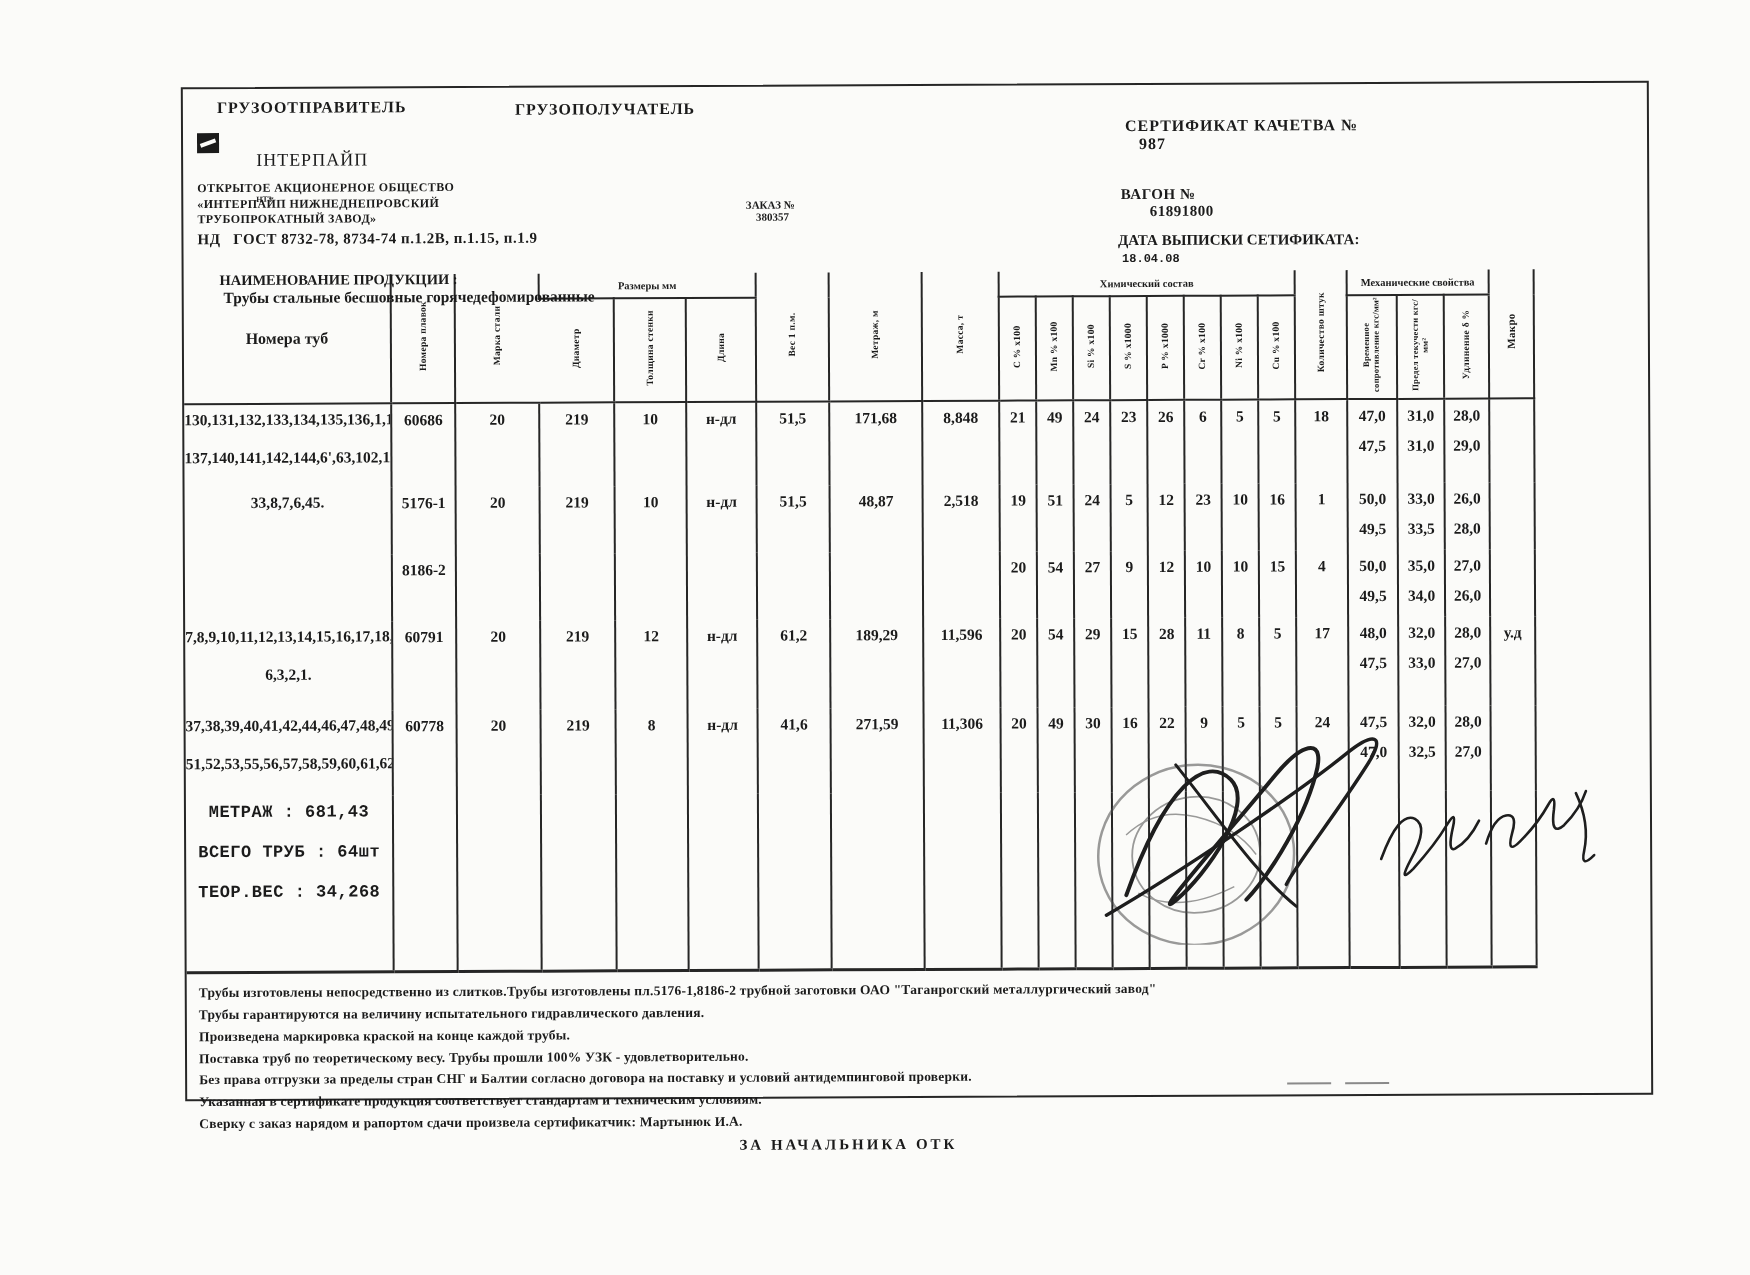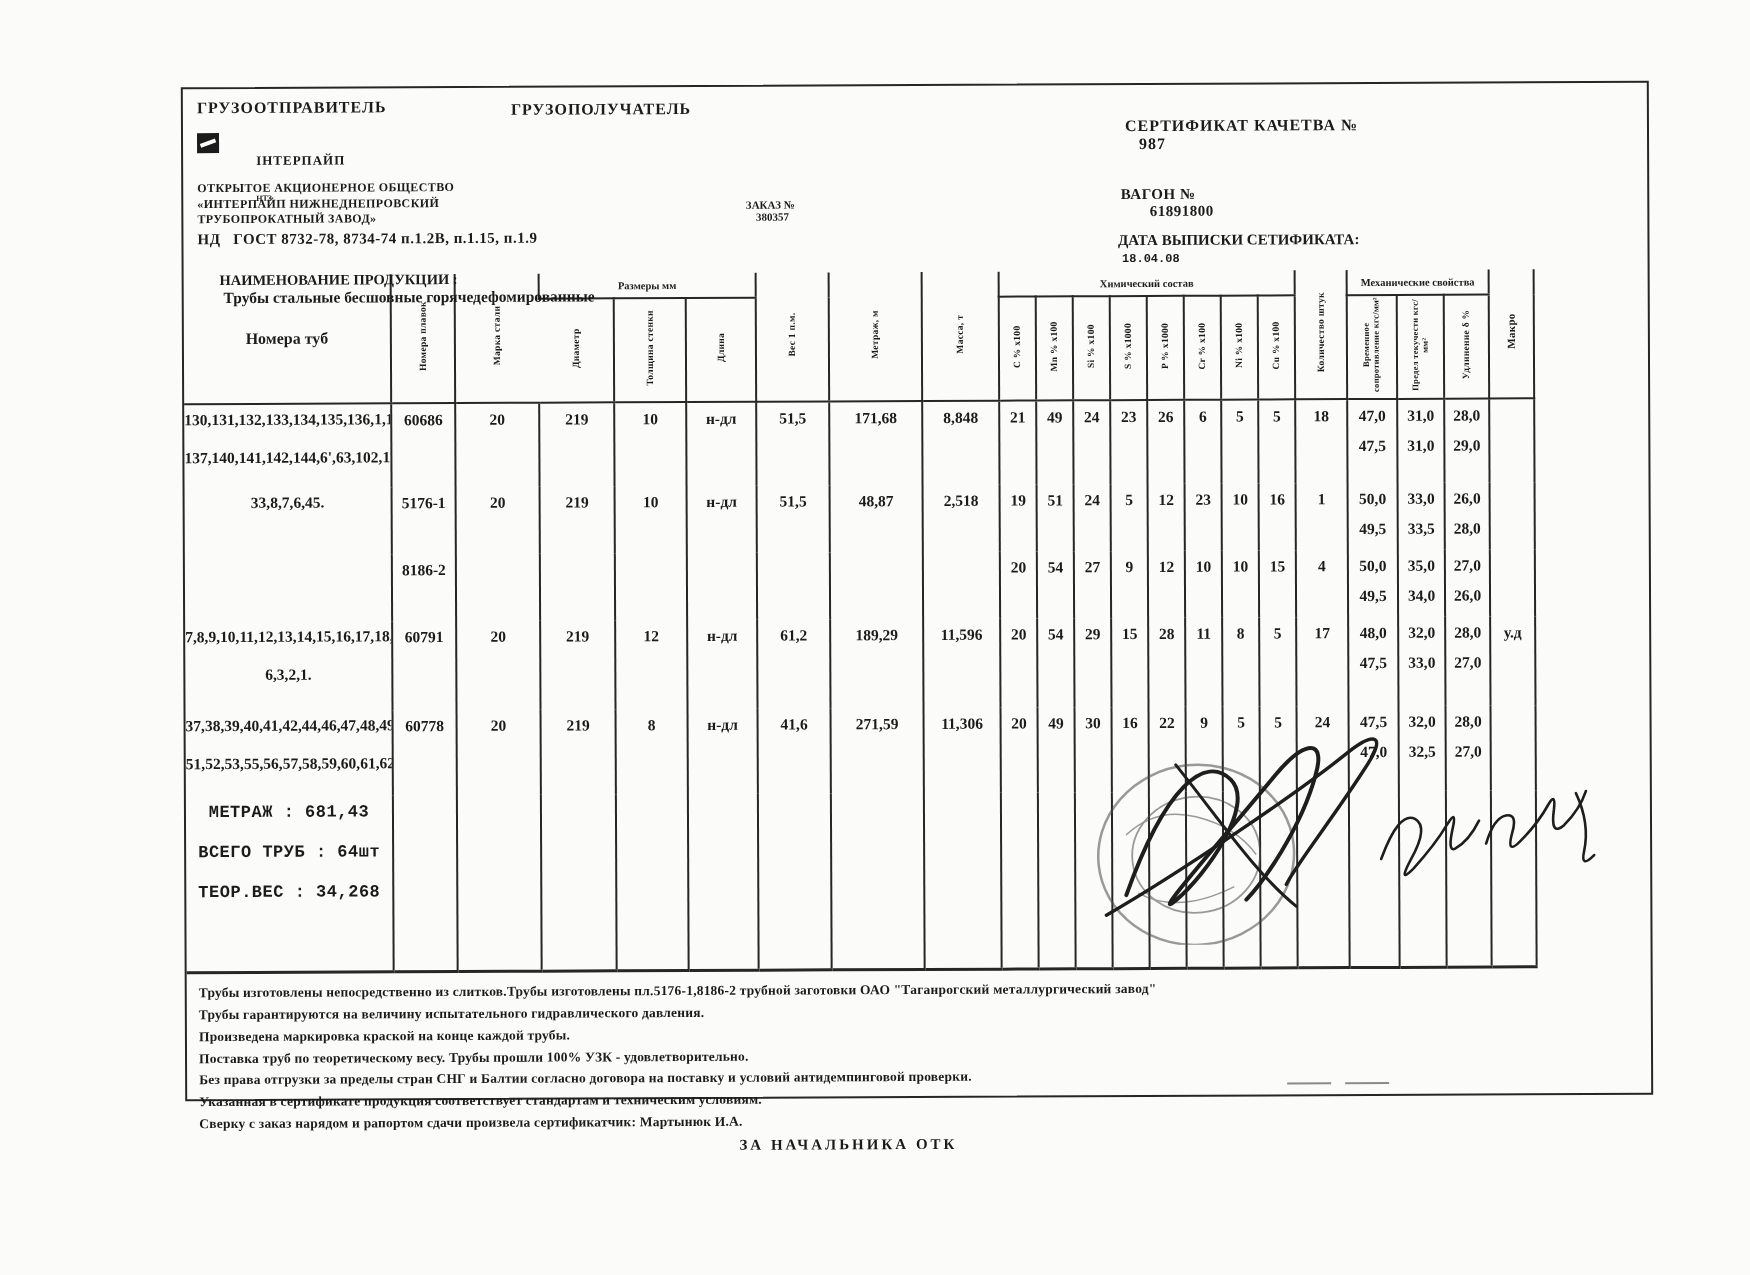--- a/index.html
+++ b/index.html
@@ -11,28 +11,28 @@
   }
   .page{
     position:absolute;left:183px;top:84px;width:1464px;height:1010px;
     border:2px solid #262626;
     transform:rotate(-0.25deg);
     background:#fbfbf9;
   }
   
   .hdr{position:relative;height:186px;}
   .hdr .abs{position:absolute;white-space:pre;}
-  .lbl-big{font-size:16px;font-weight:bold;letter-spacing:1px;}
+  .lbl-big{font-size:16px;font-weight:bold;letter-spacing:1px;margin-left:20px;}
   .shipper{left:14px;top:10px;}
-  .consignee{left:328px;top:13px;text-align:right;}
+  .consignee{left:312px;top:13px;text-align:right;}
   .certline{left:912px;top:14px;font-size:16px;font-weight:bold;letter-spacing:1px;}
   .logo{left:14px;top:44px;display:flex;align-items:flex-start;gap:5px;}
   .logo-mark{width:22px;height:20px;background:#1b1b1b;position:relative;flex:none;}
   .logo-mark:after{content:"";position:absolute;left:3px;top:8px;width:16px;height:4px;background:#fbfbf9;transform:rotate(-20deg);}
-  .logo-txt{font-size:13px;font-weight:bold;letter-spacing:1px;line-height:1;}
+  .logo-txt{font-size:18px;font-weight:normal;letter-spacing:1px;line-height:1;}
   .logo-sub{font-size:8px;font-weight:bold;margin-top:2px;}
   .company{left:14px;top:92px;font-size:12px;font-weight:bold;line-height:1.3;letter-spacing:.4px;}
   .ndline{left:14px;top:142px;font-size:15px;font-weight:bold;letter-spacing:.5px;}
   .orderline{left:546px;top:100px;font-size:11px;font-weight:bold;}
   .wagonline{left:912px;top:84px;font-size:15px;font-weight:bold;letter-spacing:.5px;}
   .dateline{left:912px;top:130px;font-size:15px;font-weight:bold;}
   .dateline .dval{font-size:12px;font-weight:bold;}
   .productline{left:14px;top:166px;font-size:14.5px;font-weight:bold;}
   .productline .pv{font-size:15.5px;}
   

